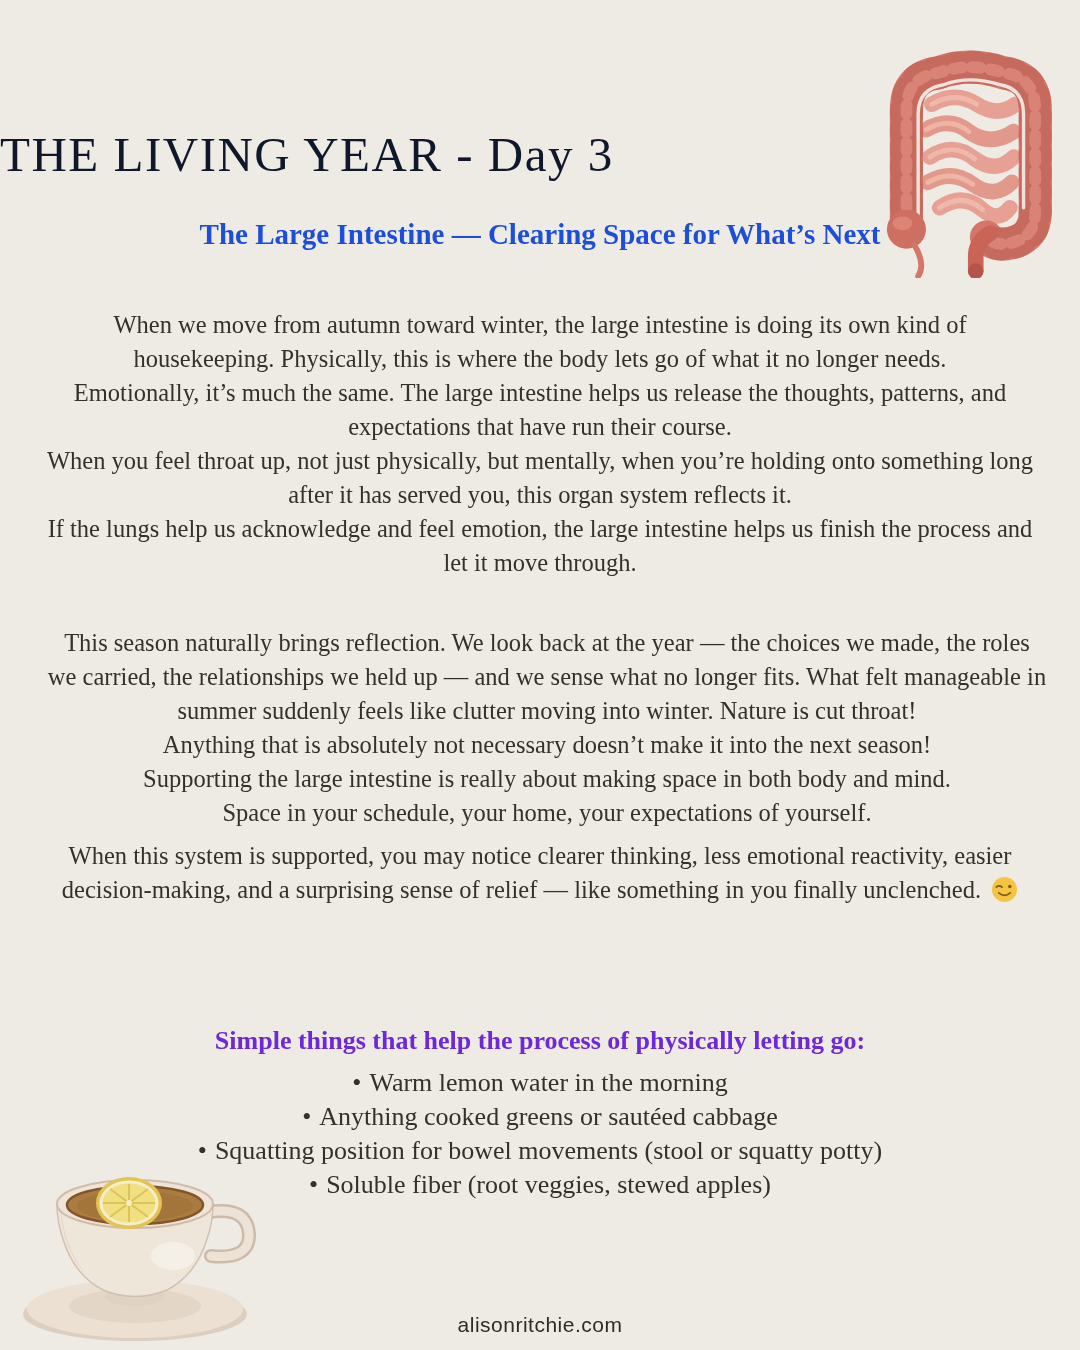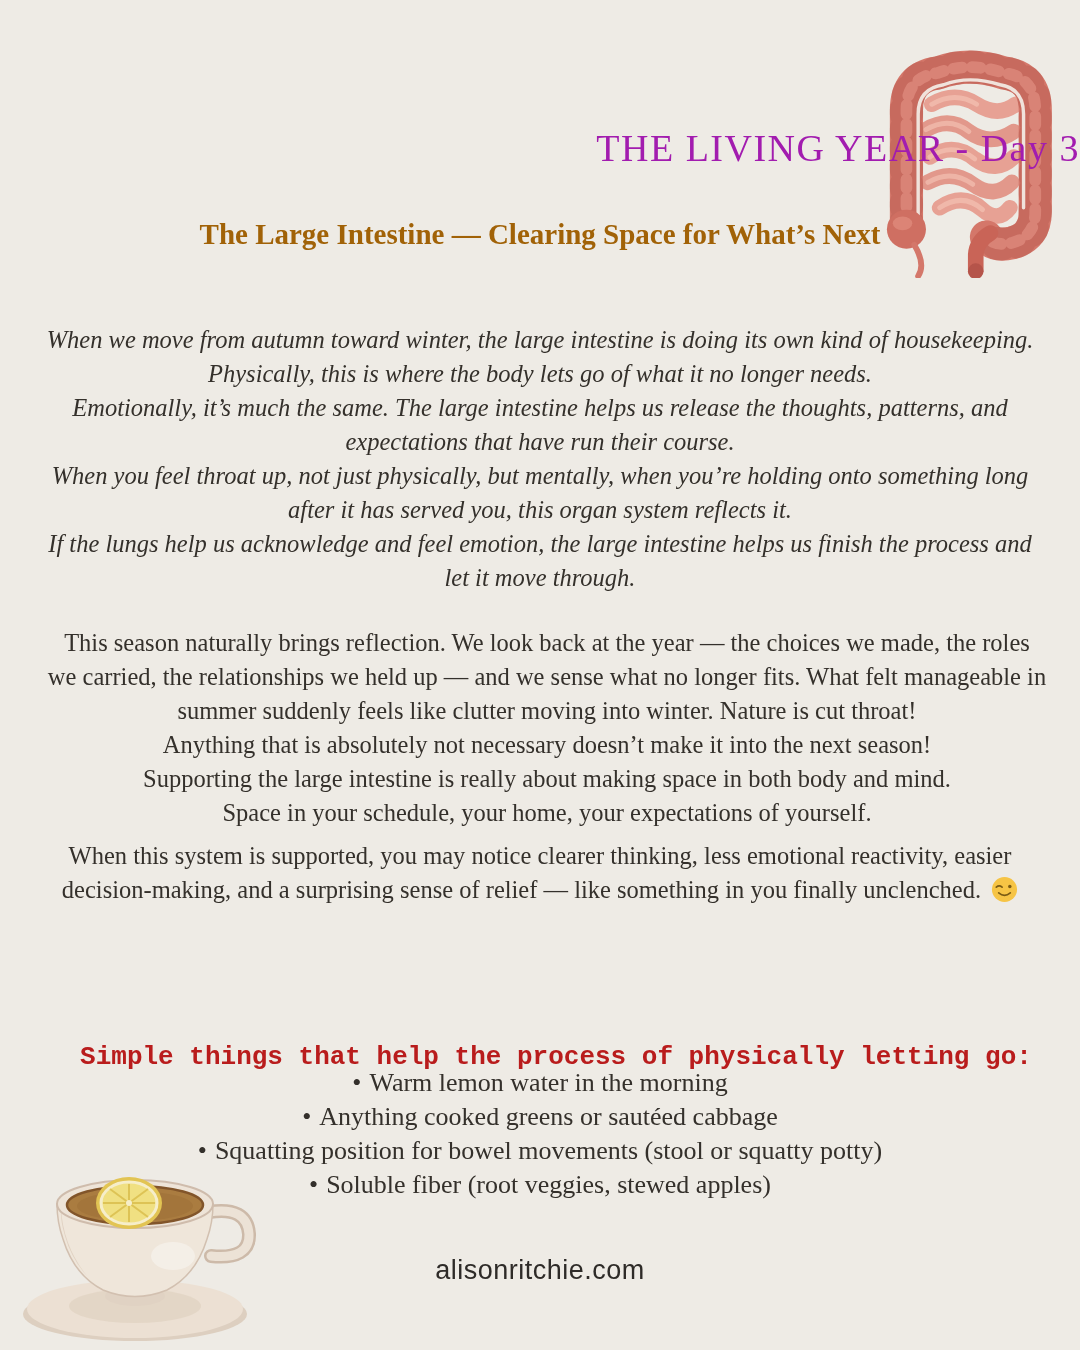--- a/index.html
+++ b/index.html
@@ -6,60 +6,59 @@
   .page{
     position:relative;
     width:1080px;height:1350px;
     background:#EEEBE5;
     overflow:hidden;
     font-family:"Liberation Serif", serif;
     color:#34302B;
   }
   .page-title{
     position:absolute;top:126px;left:0;width:100%;
-    text-align:right;
-    font-size:38px;letter-spacing:1.5px;
-    color:#a21caf;font-weight:400;
+    text-align:left;
+    font-size:49px;letter-spacing:1.5px;
+    color:#0f172a;font-weight:400;
     margin:0;
   }
   .page-subtitle{
     position:absolute;top:218px;left:0;width:100%;
     text-align:center;
     font-size:29px;font-weight:bold;
-    color:#a16207;
+    color:#1d4ed8;
     margin:0;
   }
   .text-block{
     position:absolute;left:40px;width:1000px;
     text-align:center;
     font-size:24.5px;line-height:34px;
   }
   .text-block p{margin:0;}
-  .block-1{top:323px;font-style:italic;}
+  .block-1{top:308px;}
   .block-2{top:626px;margin-left:7px;}
   .block-3{top:839px;}
   .list-heading{
     position:absolute;top:1026px;left:40px;width:1000px;
     text-align:center;
-    font-size:26px;font-weight:bold;color:#b91c1c;
-    margin:16px;
-    font-family:Liberation Mono, monospace;
+    font-size:26px;font-weight:bold;color:#6d28d9;
+    margin:0;
   }
   .bullet-list{
     position:absolute;top:1066px;left:40px;width:1000px;
     text-align:center;
     font-size:26px;line-height:34px;
   }
   .bullet-line{margin:0;}
   .bullet-char{margin-right:8px;}
   .site-footer{
-    position:absolute;top:1255px;left:0;width:100%;
+    position:absolute;top:1313px;left:0;width:100%;
     text-align:center;
     font-family:"Liberation Sans", sans-serif;
-    font-size:27px;letter-spacing:0.5px;color:#2E2B28;
+    font-size:21px;letter-spacing:0.5px;color:#2E2B28;
     margin:0;
   }
   .intestine-illustration{
     position:absolute;top:34px;right:14px;
     width:202px;height:244px;
   }
   .teacup-illustration{
     position:absolute;top:1146px;left:12px;
     width:254px;height:200px;
   }

